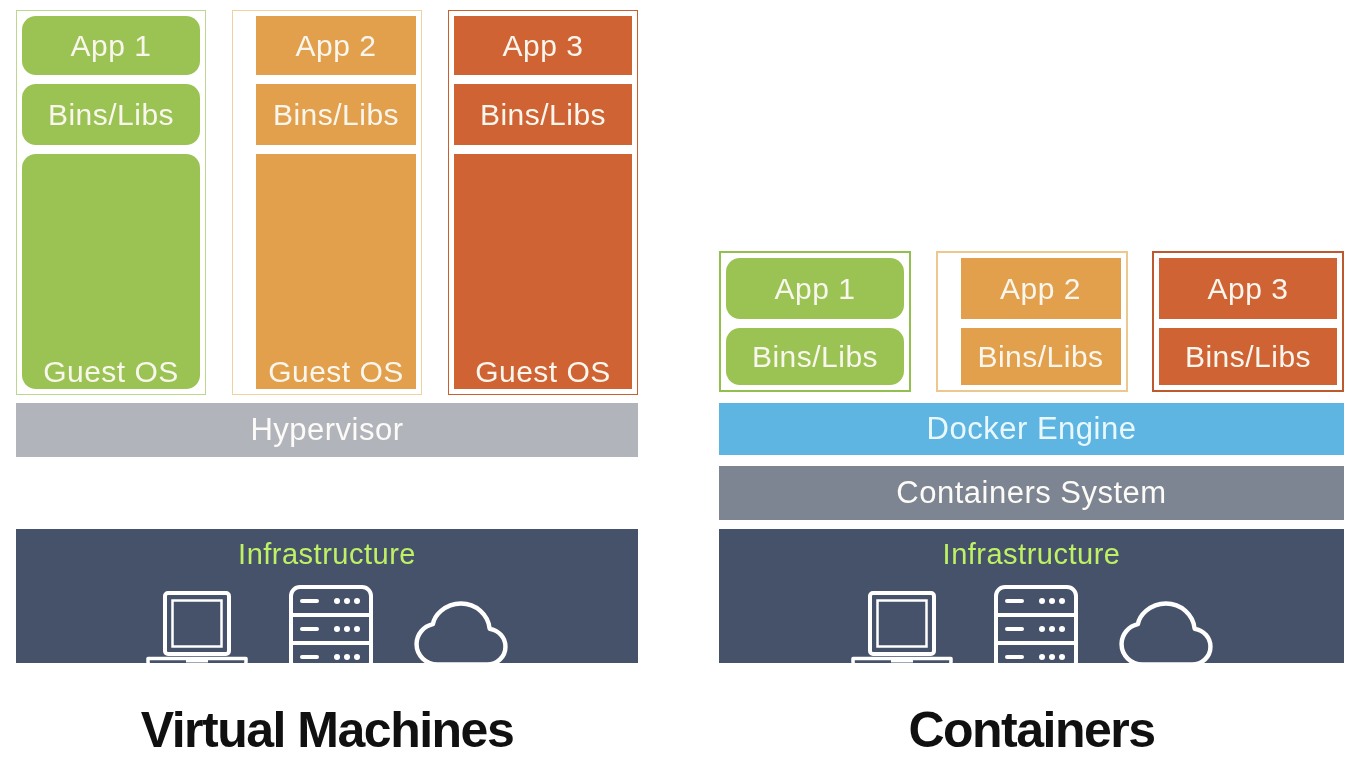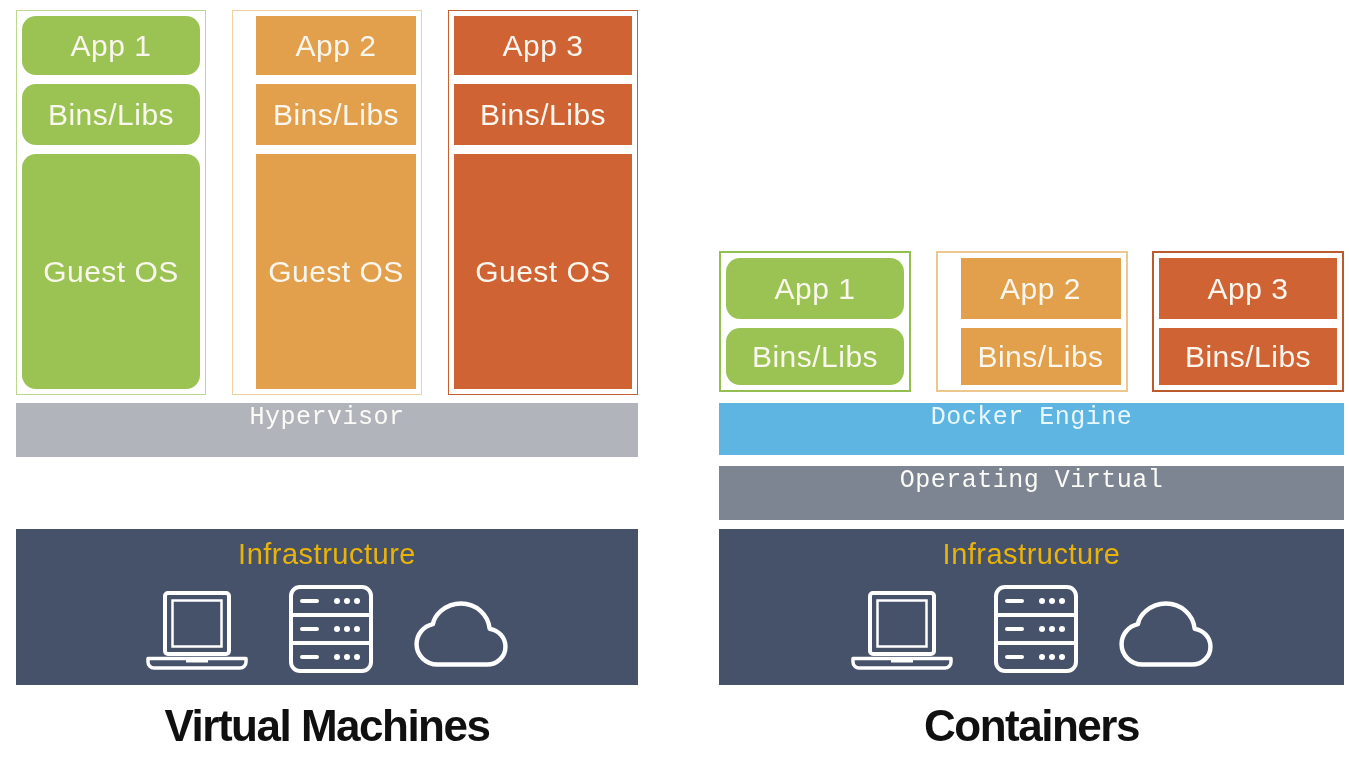--- a/index.html
+++ b/index.html
@@ -20,61 +20,61 @@
     display:flex; flex-direction:column; gap:9px;
   }
   .vm-col { width:190px; border:1.5px solid; padding:5px; }
   .ct-col { width:192px; border:2px solid; padding:5px; }
   .block {
     display:flex; align-items:center; justify-content:center;
     color:#f9f6ee; font-size:30px; letter-spacing:0.5px;
   }
   .vm-col .block-app  { height:59px; }
   .vm-col .block-bins { height:61px; }
-  .vm-col .block-guest{ flex:1; }
+  .vm-col .block-guest{ flex:1;align-items:flex-end; }
   .ct-col .block-app  { height:61px; }
   .ct-col .block-bins { flex:1; }
 
   .c-green  .block { background:#9ac353;border-radius:14px; }
   .c-orange .block { background:#e2a04d;margin-left:18px; }
   .c-red    .block { background:#d06334; }
   .vm-col.c-green  { border-color:#bcd88f; }
   .vm-col.c-orange { border-color:#f0d2a0; }
   .vm-col.c-red    { border-color:#c6602f; }
   .ct-col.c-green  { border-color:#93bf4e; }
   .ct-col.c-orange { border-color:#ecc88f; }
   .ct-col.c-red    { border-color:#bc5a2e; }
 
   
   .bar {
     position:absolute; left:0; width:100%; height:54px;
-    display:flex; justify-content:center;
-    color:#fcfbf7; font-size:25px; letter-spacing:0.5px;font-family:Liberation Mono, monospace;
+    display:flex; align-items:center; justify-content:center;
+    color:#fcfbf7; font-size:31px; letter-spacing:0.5px;
   }
   .bar-hypervisor { top:403px; background:#b1b4bb; }
   .bar-hostos     { top:466px; background:#7d8592; }
   .bar-docker     { top:403px; height:52px; background:#5fb5e2; color:#e9f8fe; }
   .bar-os         { top:466px; background:#7d8592; }
 
   
   .infra {
-    position:absolute; top:529px; left:0; width:100%; height:156px;
-    background:#46516a; color:#eab308;
+    position:absolute; top:529px; left:0; width:100%; height:134px;
+    background:#46516a; color:#bef264;
   }
   .infra-label { text-align:center; margin-top:9px; font-size:29px; letter-spacing:0.5px; }
   .infra-icons {
     display:flex; justify-content:center; align-items:flex-end;
     gap:40px; margin-top:10px; height:92px;
   }
   .icon { display:block; }
 
   
   .panel-title {
     position:absolute; top:701px; left:0; width:100%;
-    text-align:center; font-size:44px; font-weight:bold;
+    text-align:center; font-size:50px; font-weight:bold;
     color:#101010; letter-spacing:-1.5px;
   }
 </style>
 </head>
 <body>
 
 <div class="stage">
 
   <section class="panel panel-left">
 
@@ -181,21 +181,21 @@
           <span>Bins/Libs</span>
         </div>
       </div>
     </div>
 
     <div class="bar bar-docker">
       <span>Docker Engine</span>
     </div>
 
     <div class="bar bar-os">
-      <span>Operating Virtual</span>
+      <span>Containers System</span>
     </div>
 
     <div class="infra">
       <div class="infra-label">Infrastructure</div>
       <div class="infra-icons">
         <svg class="icon" width="104" height="82" viewBox="0 0 104 82" fill="none">
           <rect x="20" y="2" width="64" height="61" rx="3" stroke="#ffffff" stroke-width="4"></rect>
           <rect x="27.5" y="9.5" width="49" height="46" stroke="#ffffff" stroke-width="2.5"></rect>
           <path d="M3 67.5 h98 v3.5 a6 6 0 0 1 -6 6 H9 a6 6 0 0 1 -6 -6 z" stroke="#ffffff" stroke-width="3.5" stroke-linejoin="round"></path>
           <line x1="41" y1="70" x2="63" y2="70" stroke="#ffffff" stroke-width="3"></line>

